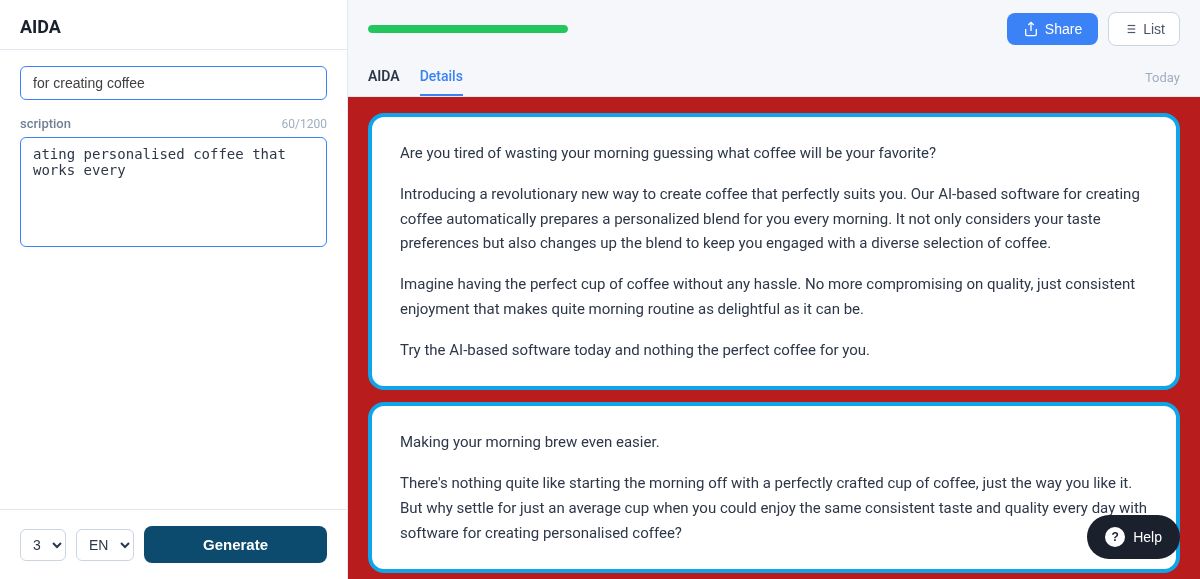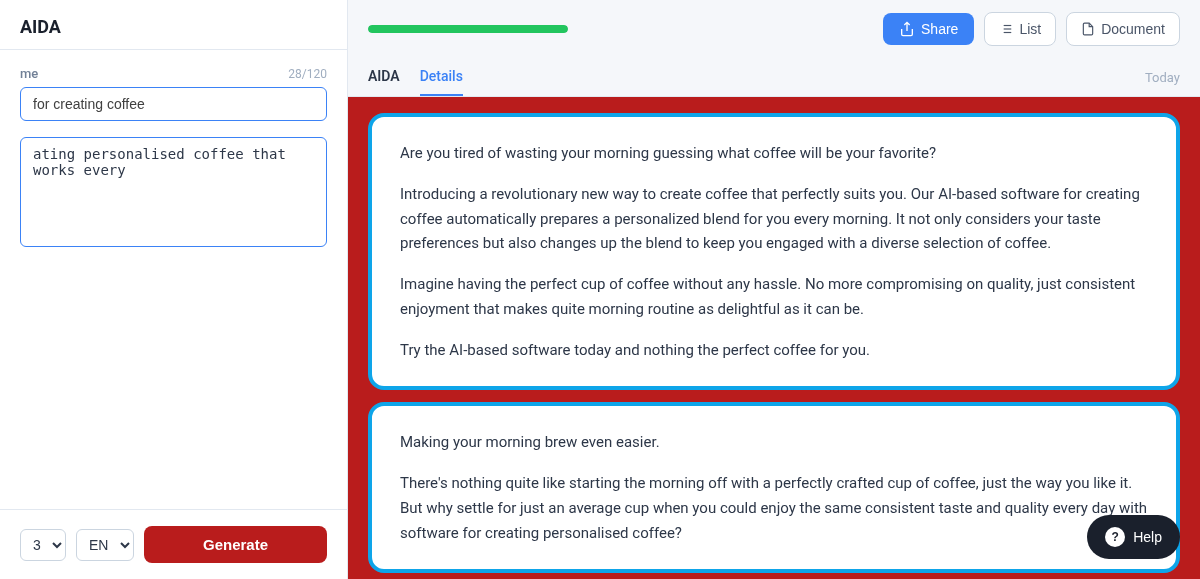--- a/index.html
+++ b/index.html
@@ -101,21 +101,21 @@
       border-radius: 6px;
       font-size: 14px;
       color: #2d3748;
       background: #fff;
       cursor: pointer;
     }
 
     .generate-btn {
       flex: 1;
       padding: 10px 20px;
-      background: #b91c1c;
+      background: #0c4a6e;
       color: #fff;
       border: none;
       border-radius: 8px;
       font-size: 15px;
       font-weight: 600;
       cursor: pointer;
     }
 
     
     .right-panel {
@@ -280,28 +280,28 @@
 </head>
 <body>
 
 <div class="left-panel">
   <div class="left-panel-header">
     <span class="left-panel-title">AIDA</span>
   </div>
 
   <div class="form-section">
     <div class="field-group">
+      <input type="text" class="field-input" value="for creating coffee" style="">
+    </div>
+
+    <div class="field-group">
       <div class="field-label-row">
-        <span class="field-label">me</span>
-        <span class="field-counter">28/120</span>
+        <span class="field-label">scription</span>
+        <span class="field-counter">60/1200</span>
       </div>
-      <input type="text" class="field-input" value="for creating coffee" style="">
-    </div>
-
-    <div class="field-group">
       <textarea class="field-textarea" style="">ating personalised coffee that works every</textarea>
     </div>
   </div>
 
   <div class="bottom-controls">
     <select class="select-control">
       <option>3</option>
       <option>1</option>
       <option>2</option>
       <option>4</option>
@@ -333,27 +333,20 @@
         <svg width="14" height="14" viewBox="0 0 24 24" fill="none" stroke="currentColor" stroke-width="2">
           <line x1="8" y1="6" x2="21" y2="6"></line>
             <line x1="8" y1="12" x2="21" y2="12"></line>
             <line x1="8" y1="18" x2="21" y2="18"></line>
           <line x1="3" y1="6" x2="3.01" y2="6"></line>
             <line x1="3" y1="12" x2="3.01" y2="12"></line>
             <line x1="3" y1="18" x2="3.01" y2="18"></line>
         </svg>
         <span>List</span>
       </button>
-      <button class="view-btn">
-        <svg width="14" height="14" viewBox="0 0 24 24" fill="none" stroke="currentColor" stroke-width="2">
-          <path d="M14 2H6a2 2 0 00-2 2v16a2 2 0 002 2h12a2 2 0 002-2V8z"></path>
-          <polyline points="14,2 14,8 20,8"></polyline>
-        </svg>
-        <span>Document</span>
-      </button>
     </div>
   </div>
 
   <div class="tabs-row">
     <div class="tabs-left">
       <div class="tab tab-aida">AIDA</div>
       <div class="tab active">Details</div>
     </div>
     <span class="tab-date">Today</span>
   </div>

